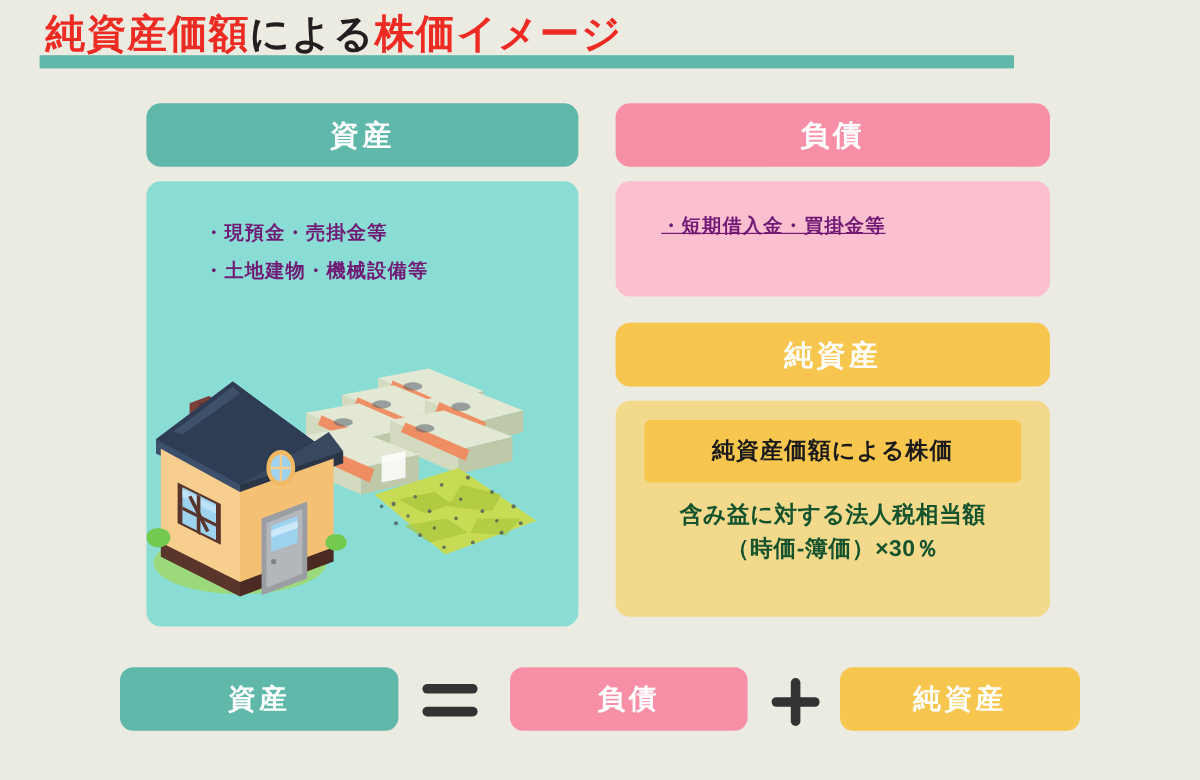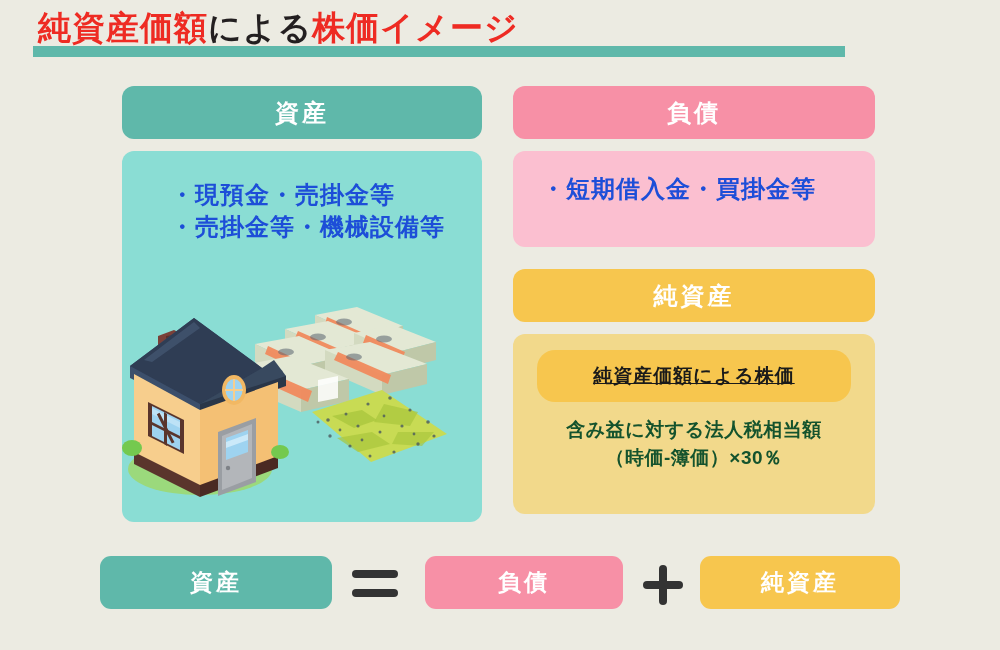--- a/index.html
+++ b/index.html
@@ -83,42 +83,41 @@
 
   .body-box {
     border-radius: 12px;
     margin-top: 12px;
   }
   .body-teal   { background: #8ADDD4; height: 371px; position: relative; }
   .body-pink   { background: #FBBFD0; height: 96px; padding-top: 22px; box-sizing: border-box; }
   .body-yellow { background: #F2D98B; height: 180px; padding-top: 16px; box-sizing: border-box; }
 
   .bullets {
-    color: #1d4ed8;
-    font-size: 24px;
+    color: #701a75;
+    font-size: 16px;
     font-weight: bold;
     line-height: 32px;
     letter-spacing: 1px;
   }
   .bullets-left { padding-top: 28px; padding-left: 48px; }
-  .bullets-right { padding-left: 28px; }
+  .bullets-right { padding-left: 38px; text-decoration: underline; }
 
   .inner-chip {
     margin: 0 24px;
     background: #F7C64E;
-    border-radius: 18px;
+    border-radius: 5px;
     height: 52px;
     display: flex;
     align-items: center;
     justify-content: center;
     color: #1A1A1A;
     font-size: 19px;
     font-weight: bold;
     letter-spacing: 1px;
-    text-decoration: underline;
   }
   .note {
     margin-top: 14px;
     text-align: center;
     color: #14532d;
     font-size: 19px;
     font-weight: bold;
     line-height: 28px;
     letter-spacing: 0.5px;
   }
@@ -200,21 +199,21 @@
 
 <div id="diagram">
 
   <div class="col-left">
     <div class="hdr-box hdr-teal">
       <span>資産</span>
     </div>
     <div class="body-box body-teal">
       <div class="bullets bullets-left">
         <div>・現預金・売掛金等</div>
-        <div>・売掛金等・機械設備等</div>
+        <div>・土地建物・機械設備等</div>
       </div>
 
       <div id="illustration">
         <svg width="360" height="230" viewBox="0 0 360 230" xmlns="http://www.w3.org/2000/svg">
 
           <g>
 
             <g>
               <polygon points="193,29 235,21 281,40 239,50" fill="#E3E8D4"></polygon>
               <polygon points="193,29 239,50 239,66 193,45" fill="#D3DAC0"></polygon>

